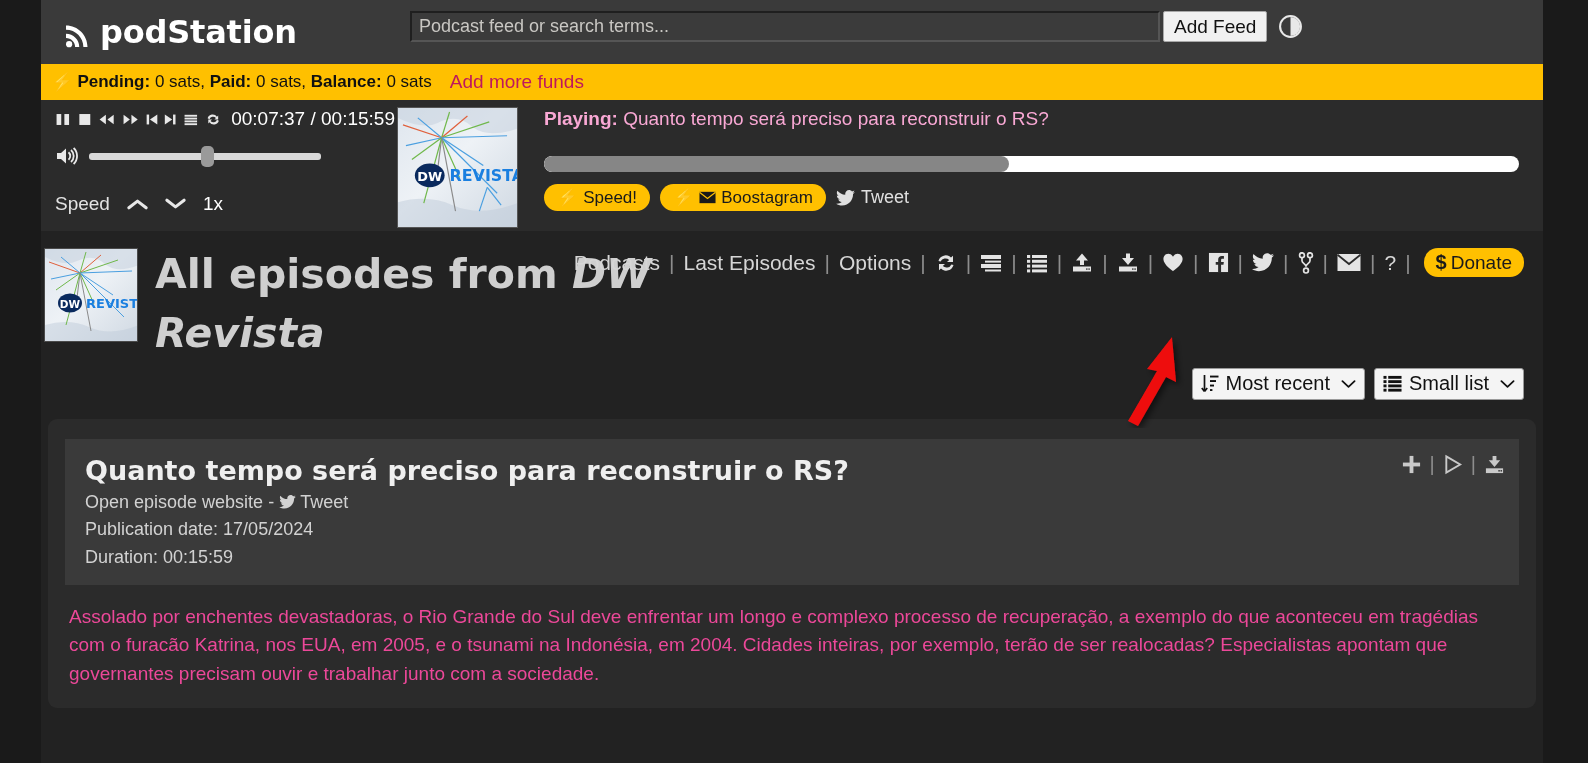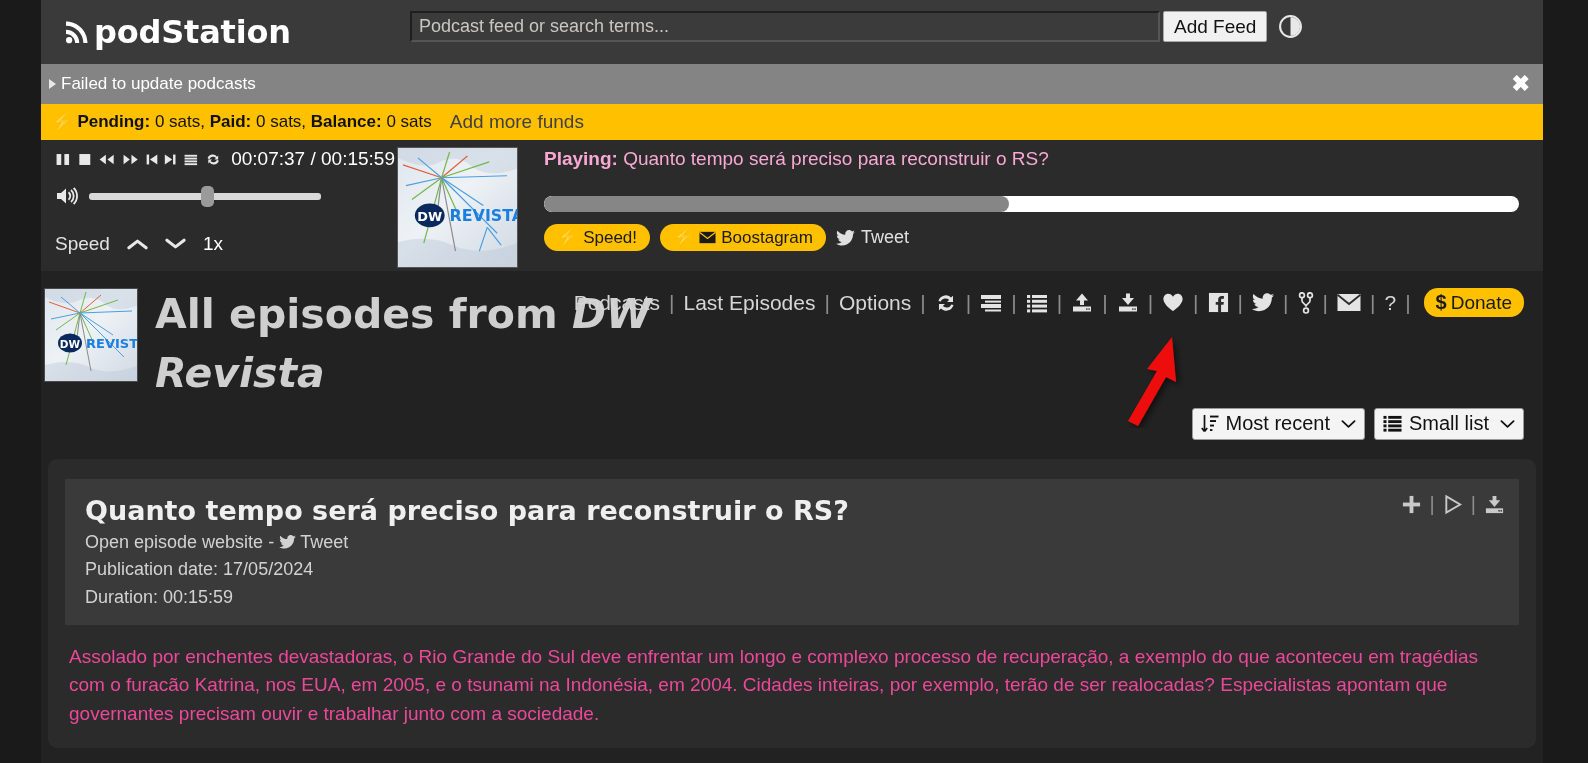--- a/index.html
+++ b/index.html
@@ -31,23 +31,23 @@
 
   
   .header {
     position: relative;
     height: 64px;
     background: #3a3a3a;
     display: flex;
     align-items: center;
   }
   .brand {
-    display: flex; align-items: center;
+    display: flex; align-items: flex-end;
     margin-left: 20px;
-    gap: 3px;
+    gap: 9px;
   }
   .rss-icon { width: 30px; height: 30px; display:block; }
   .brand-name {
     color: #ffffff;
     font-size: 32px;
     font-weight: bold;
     letter-spacing: -0.2px;
     font-family: "DejaVu Sans", sans-serif;
   }
   .search-wrap {
@@ -115,21 +115,21 @@
     display: flex; align-items: center;
     color: #111;
     font-size: 17px;
     padding-left: 10px;
     gap: 0px;
   }
   .bolt { font-size: 18px; margin-right: 4px; font-weight: bold;}
   .funds-bar b { font-weight: bold; }
   .funds-link {
     margin-left: 18px;
-    color: #404040; font-size: 19px; cursor: pointer;
+    color: #be185d; font-size: 19px; cursor: pointer;
   }
 
   
   .player {
     position: relative;
     height: 131px;
     background: #2b2b2b;
     padding-top: 6px;
   }
   .player-left {
@@ -323,25 +323,20 @@
 
       <div class="hdr-btns">
         <button class="btn-plain">Add Feed</button>
         <svg class="theme-toggle" viewBox="0 0 24 24">
           <circle cx="12" cy="12" r="10" fill="none" stroke="#e8e8e8" stroke-width="2"></circle>
           <path d="M12 2.8 A9.2 9.2 0 0 1 12 21.2 Z" fill="#e8e8e8"></path>
         </svg>
       </div>
     </div>
 
-    <div class="alert-bar">
-      <span class="tri-right"></span>
-      <span>Failed to update podcasts</span>
-      <span class="alert-close">✖</span>
-    </div>
 
     <div class="funds-bar">
       <span class="bolt">⚡</span>
       <b>Pending:</b>&nbsp;<span>0 sats,</span>&nbsp;
       <b>Paid:</b>&nbsp;<span>0 sats,</span>&nbsp;
       <b>Balance:</b>&nbsp;<span>0 sats</span>
       <span class="funds-link">Add more funds</span>
     </div>
 
     <div class="player">

